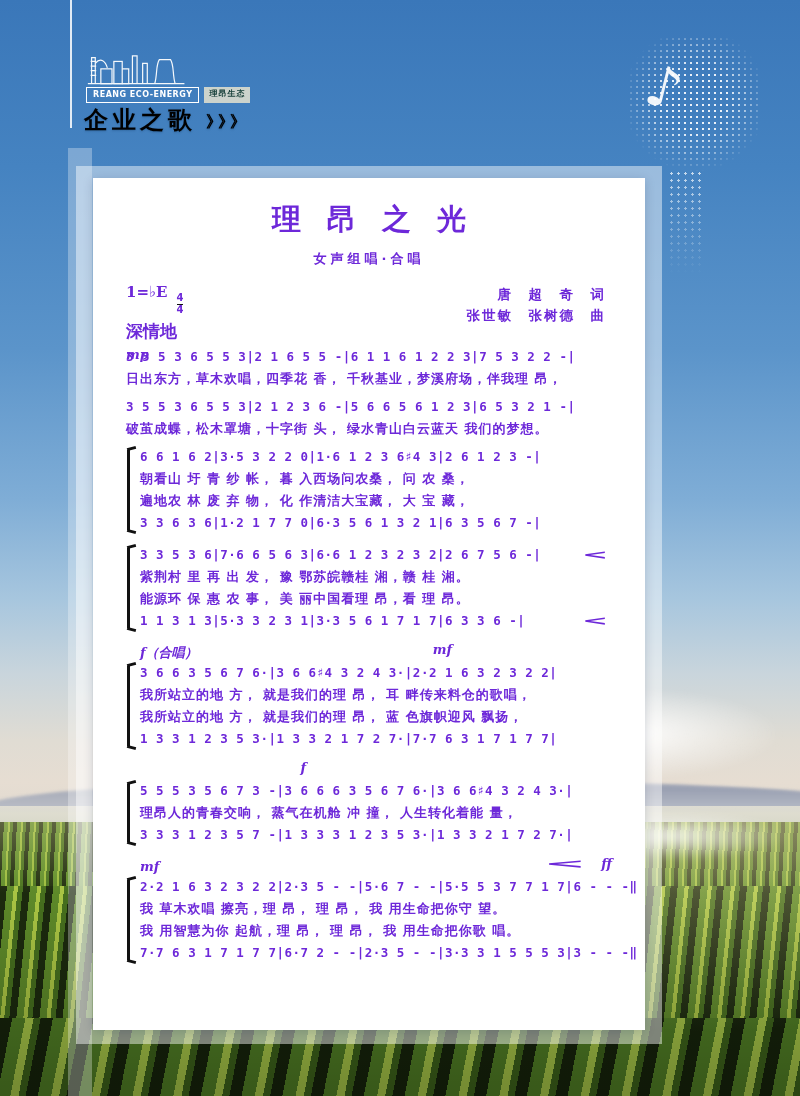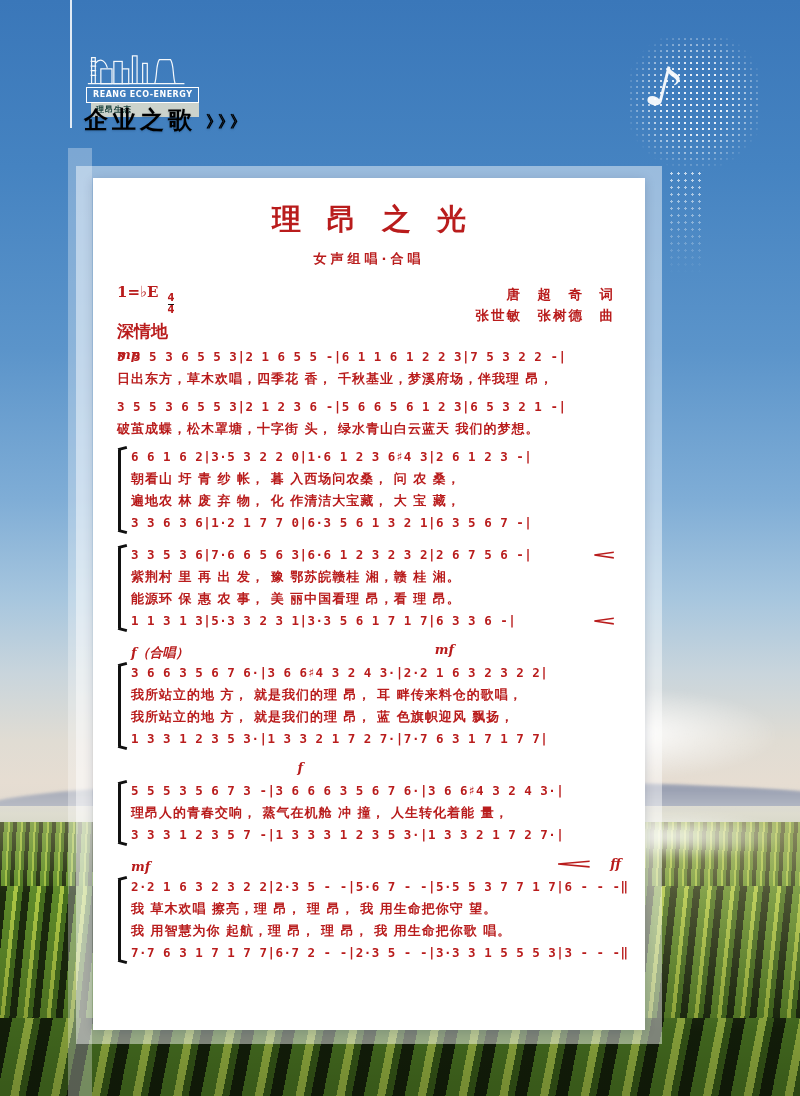--- a/index.html
+++ b/index.html
@@ -30,21 +30,21 @@
   .field-shade{position:absolute;inset:0;
     background:linear-gradient(180deg,rgba(235,225,175,.30),rgba(0,0,0,0) 26%,rgba(0,0,0,.28) 96%),
       radial-gradient(620px 300px at 88% 0%,rgba(255,240,185,.35),rgba(255,240,185,0) 70%);}
   .spray{position:absolute;left:548px;top:812px;width:240px;height:48px;filter:blur(5px);
     background:radial-gradient(closest-side,rgba(255,255,255,.85),rgba(255,255,255,0));}
 
   
   .topline{position:absolute;left:70px;top:0;width:2px;height:128px;background:rgba(255,255,255,.85);}
   .ribbon{position:absolute;left:68px;top:148px;width:24px;height:948px;background:rgba(255,255,255,.30);}
   .logo-svg{position:absolute;left:86px;top:48px;}
-  .brandrow{position:absolute;left:86px;top:87px;display:flex;align-items:stretch;flex-direction:column;}
+  .brandrow{position:absolute;left:86px;top:87px;display:flex;align-items:stretch;}
   .brandbar{border:1px solid #fff;color:#fff;font-size:8px;font-weight:bold;letter-spacing:.5px;
     padding:3px 6px;line-height:1;white-space:nowrap;}
   .brandtag{background:#ccd3cc;color:#17403a;font-size:8px;font-weight:bold;letter-spacing:1px;
     padding:3px 5px;line-height:1;margin-left:5px;white-space:nowrap;}
   .section-title{position:absolute;left:84px;top:104px;color:#000000;font-size:24px;font-weight:bold;
     letter-spacing:4px;font-family:"DejaVu Serif","Liberation Serif",serif;text-shadow:0 1px 2px rgba(0,40,80,.25);}
   .section-title .arrows{font-size:16px;letter-spacing:-4px;margin-left:10px;font-weight:bold;vertical-align:1px;}
 
   
   .orb{position:absolute;left:628px;top:36px;width:134px;height:142px;
@@ -56,21 +56,21 @@
     transform:rotate(14deg);line-height:1;}
   .orb-trail{position:absolute;left:668px;top:170px;width:36px;height:104px;opacity:.85;
     background-image:radial-gradient(rgba(255,255,255,.85) 1px,rgba(255,255,255,0) 1.4px);
     background-size:7px 7px;
     -webkit-mask-image:linear-gradient(180deg,#000,transparent);
     mask-image:linear-gradient(180deg,#000,transparent);}
 
   
   .frame{position:absolute;left:76px;top:166px;width:586px;height:878px;background:rgba(255,255,255,.46);}
   .card{position:absolute;left:93px;top:178px;width:552px;height:852px;background:#fff;
-    box-shadow:0 2px 10px rgba(0,30,60,.18);box-sizing:border-box;padding:16px 24px;color:#b91c1c;}
+    box-shadow:0 2px 10px rgba(0,30,60,.18);box-sizing:border-box;padding:16px 33px;color:#6d28d9;}
   .title{margin:6px 0 0;text-align:center;font-size:29px;font-weight:bold;letter-spacing:26px;
     text-indent:26px;font-family:"DejaVu Serif","Liberation Serif",serif;}
   .subtitle{margin-top:10px;text-align:center;font-size:13px;letter-spacing:4px;font-weight:600;}
   .meta{position:relative;margin-top:14px;height:64px;}
   .keysig{font-size:15px;font-weight:bold;font-family:"DejaVu Serif","Liberation Serif",serif;}
   .frac{display:inline-flex;flex-direction:column;vertical-align:-4px;margin-left:9px;
     font-size:10px;font-weight:bold;line-height:1.05;text-align:center;}
   .frac .den{border-top:1px solid #111;}
   .tempo{font-size:17px;font-weight:bold;margin-top:5px;}
   .dyn{font-family:"DejaVu Serif","Liberation Serif",serif;font-style:italic;font-weight:bold;font-size:13px;}

